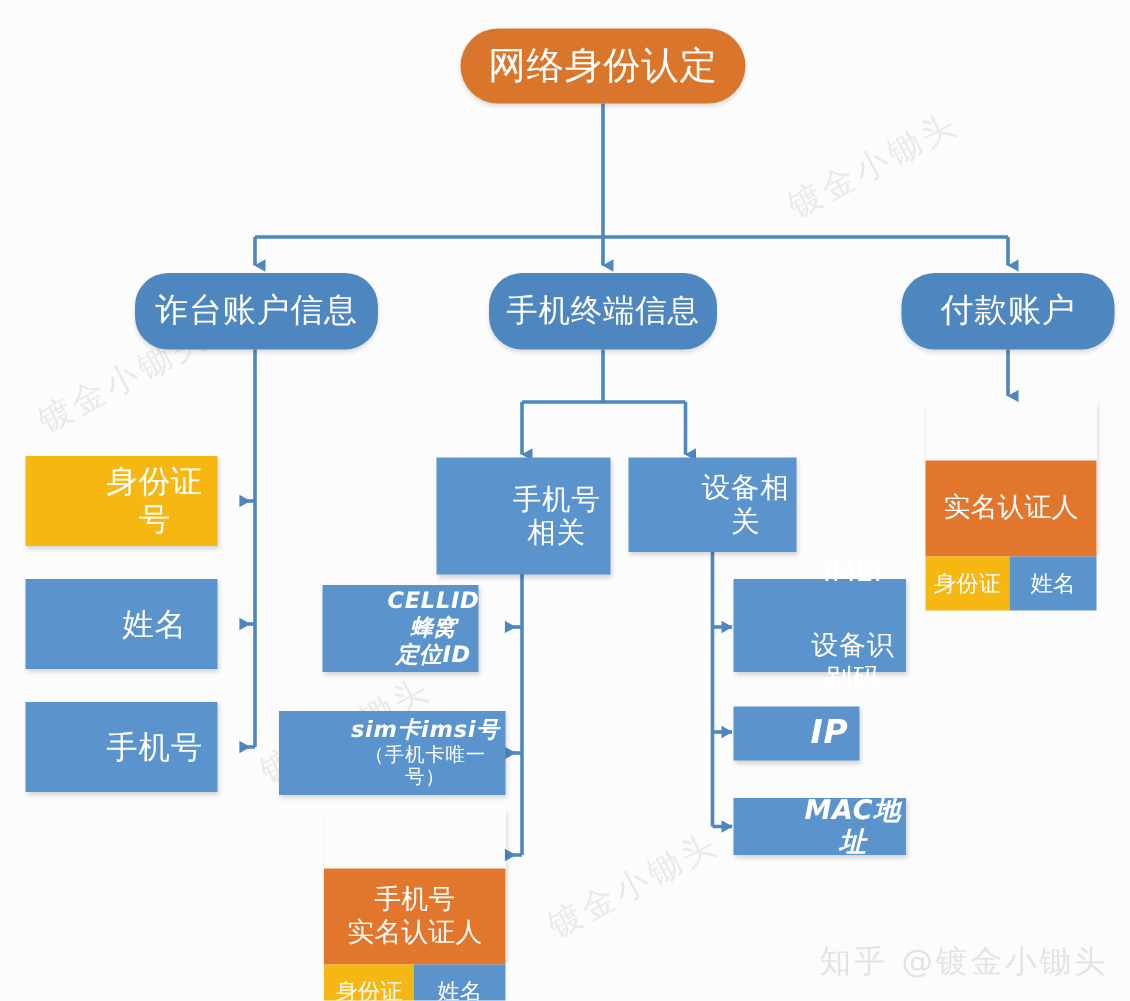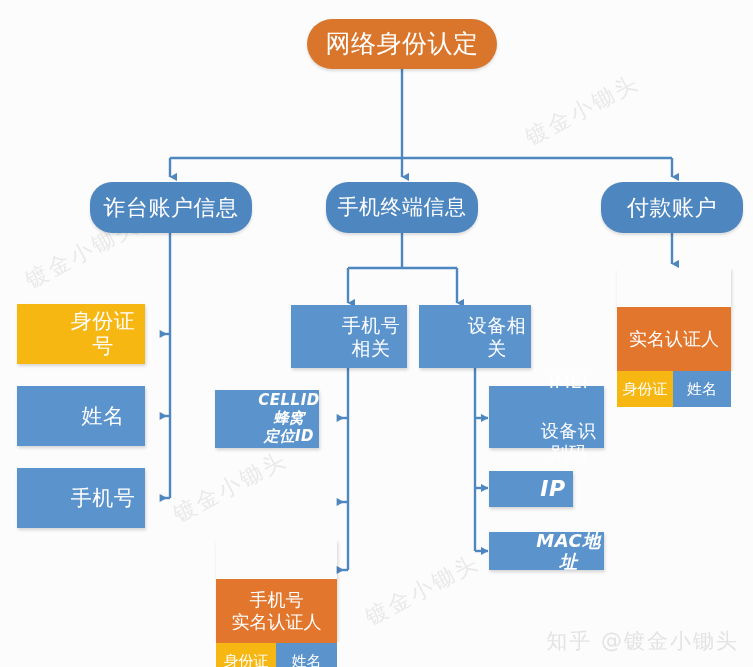--- a/index.html
+++ b/index.html
@@ -143,29 +143,33 @@
   <div class="node pill" style="left:326px;top:182px;width:152px;height:51px;font-size:21px;">手机终端信息</div>
 
   <div class="node pill" style="left:601px;top:182px;width:142px;height:51px;font-size:22px;">付款账户</div>
 
   <div class="node rect amber" style="left:17px;top:304px;width:128px;height:60px;font-size:21px;">身份证号</div>
 
   <div class="node rect" style="left:17px;top:386px;width:128px;height:60px;font-size:21px;">姓名</div>
 
   <div class="node rect" style="left:17px;top:468px;width:128px;height:60px;font-size:21px;">手机号</div>
 
-  <div class="node rect" style="left:291px;top:305px;width:116px;height:63px;font-size:19px;">手机号相关</div>
+  <div class="node rect" style="left:291px;top:305px;width:116px;height:78px;font-size:19px;">手机号相关</div>
 
   <div class="node rect" style="left:419px;top:305px;width:112px;height:63px;font-size:19px;">设备相关</div>
 
   <div class="node rect italic" style="left:215px;top:390px;width:104px;height:58px;font-size:15px;flex-direction:column;">
     <span>CELLID蜂窝</span>
     <span>定位ID</span>
   </div>
 
+  <div class="node rect" style="left:186px;top:474px;width:151px;height:56px;font-size:15px;flex-direction:column;">
+    <span class="italic">sim卡imsi号</span>
+    <span class="sub">（手机卡唯一号）</span>
+  </div>
 
   <div class="stack" style="left:216px;top:540px;width:121px;height:100px;">
     <div class="head" style="height:64px;font-size:18px;flex-direction:column;">
       <span>手机号</span>
       <span>实名认证人</span>
     </div>
     <div class="legs" style="height:36px;">
       <div class="leg-amber" style="width:60px;font-size:15px;">身份证</div>
       <div class="leg-blue" style="width:61px;font-size:15px;">姓名</div>
     </div>

